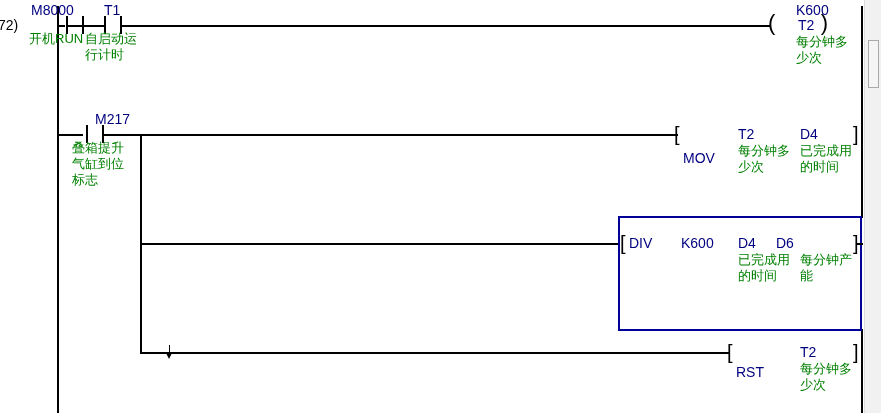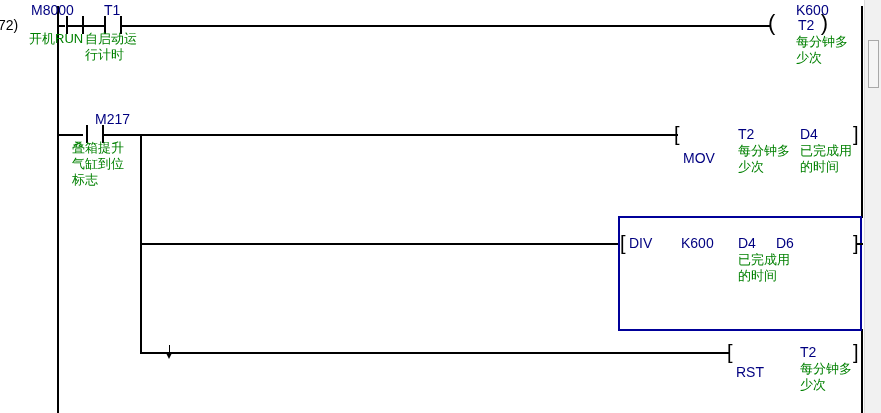--- a/index.html
+++ b/index.html
@@ -227,20 +227,22 @@
 
   <div class="hline" style="left:140px; top:243px; width:480px;"></div>
   <div class="sel-box" style="left:618px; top:216px; width:244px; height:115px;"></div>
   <div class="brk" style="left:620px; top:233px;">[</div>
   <div class="inst-label" style="left:629px; top:236px;">DIV</div>
   <div class="dev-label" style="left:681px; top:236px;">K600</div>
   <div class="dev-label" style="left:738px; top:236px;">D4</div>
   <div class="comment" style="left:738px; top:252px;">已完成用
 的时间</div>
   <div class="dev-label" style="left:776px; top:236px;">D6</div>
+  <div class="comment" style="left:800px; top:252px;">每分钟产
+能</div>
   <div class="brk" style="left:853px; top:233px;">]</div>
 
   <div class="hline" style="left:140px; top:352px; width:590px;"></div>
   <div class="cursor-mark" style="left:165px; top:345px;">
     <div class="stem"></div>
     <div class="head"></div>
   </div>
   <div class="brk" style="left:727px; top:342px;">[</div>
   <div class="inst-label" style="left:736px; top:365px;">RST</div>
   <div class="dev-label" style="left:800px; top:345px;">T2</div>

